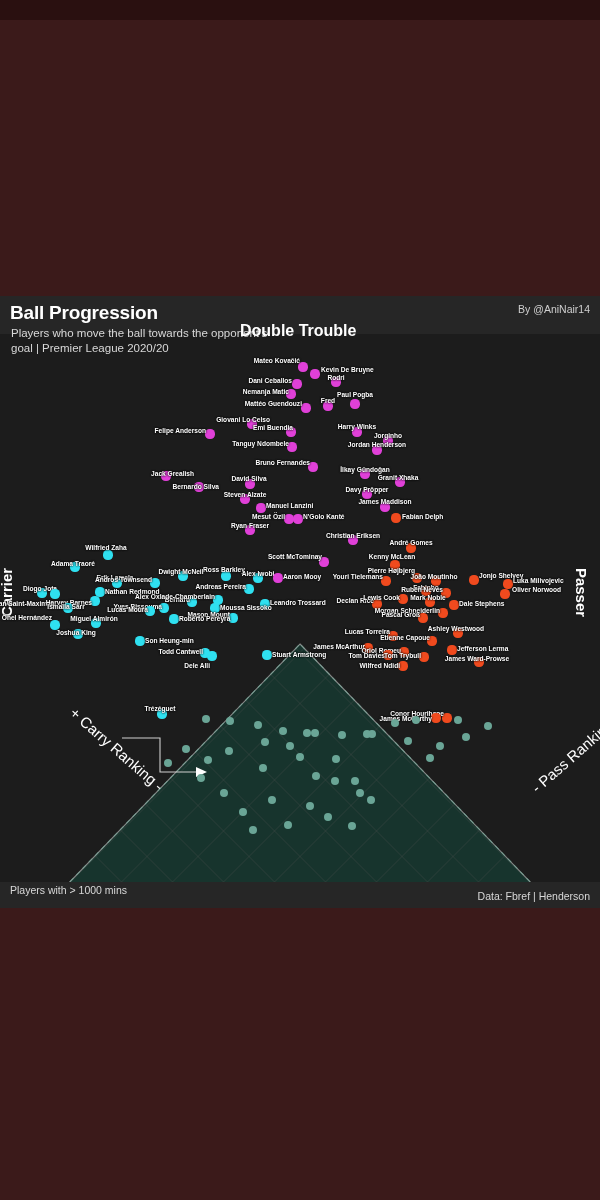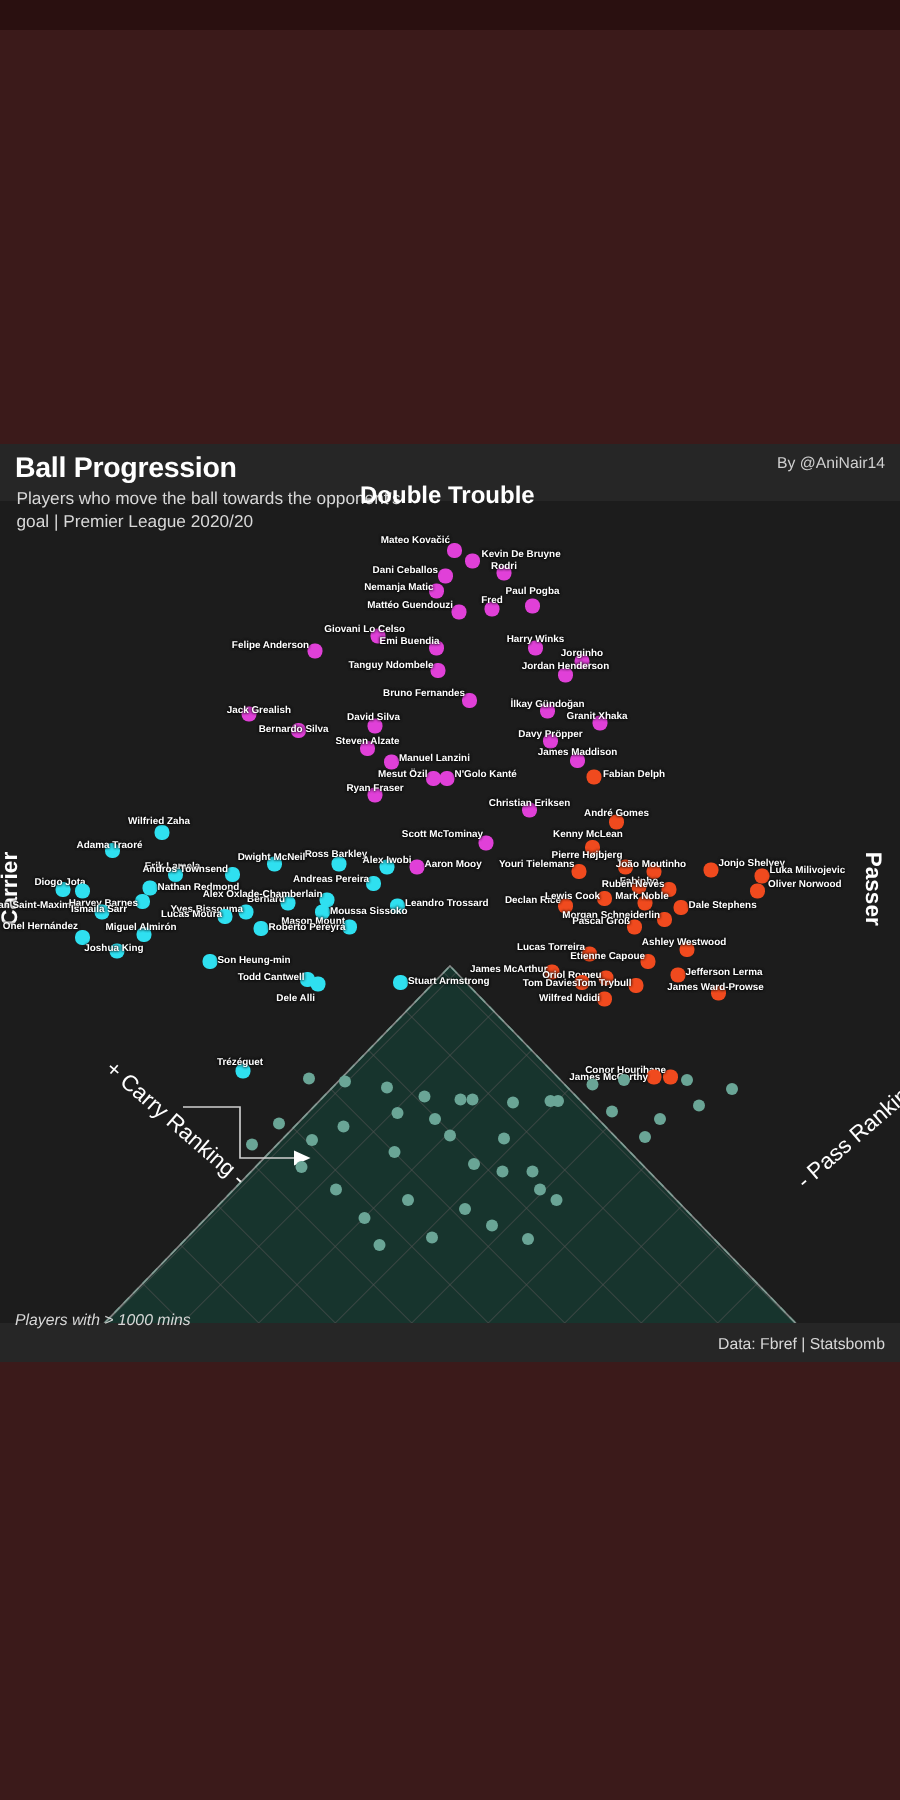--- a/index.html
+++ b/index.html
@@ -35,22 +35,22 @@
   }
   .subtitle{
     position:absolute;left:11px;top:30px;width:260px;
     font-size:11.5px;color:#d8d8d8;line-height:15px;
   }
   .byline{
     position:absolute;right:10px;top:7px;
     font-size:10.5px;color:#cfcfcf;
   }
   .footer-left{
-    position:absolute;left:10px;bottom:22px;
-    font-size:10.5px;color:#d8d8d8;font-style:italic;
+    position:absolute;left:10px;bottom:12px;
+    font-size:10.5px;color:#d8d8d8;
   }
   .footer-right{
     position:absolute;right:10px;bottom:6px;
     font-size:10.5px;color:#d8d8d8;
   }
   .plot{
     position:absolute;left:0;top:0;width:600px;height:728px;
   }
   .headline{
     position:absolute;
@@ -449,16 +449,16 @@
           <div class="dot" style="left: 453.8px; top: 419.8px; width: 8.4px; height: 8.4px; background: rgb(106, 165, 150);"></div>
           <div class="dot" style="left: 483.8px; top: 425.8px; width: 8.4px; height: 8.4px; background: rgb(106, 165, 150);"></div>
           <div class="dot" style="left: 295.8px; top: 456.8px; width: 8.4px; height: 8.4px; background: rgb(106, 165, 150);"></div>
           <div class="dot" style="left: 331.8px; top: 458.8px; width: 8.4px; height: 8.4px; background: rgb(106, 165, 150);"></div>
           <div class="dot" style="left: 258.8px; top: 467.8px; width: 8.4px; height: 8.4px; background: rgb(106, 165, 150);"></div>
         </div>
     </div>
 
     <div class="card-footer">
       <div class="footer-left">Players with &gt; 1000 mins</div>
-      <div class="footer-right">Data: Fbref | Statsbomb</div>
+      <div class="footer-right">Data: Fbref | Henderson</div>
     </div>
   </div>
 </div>
 
 </body></html>

